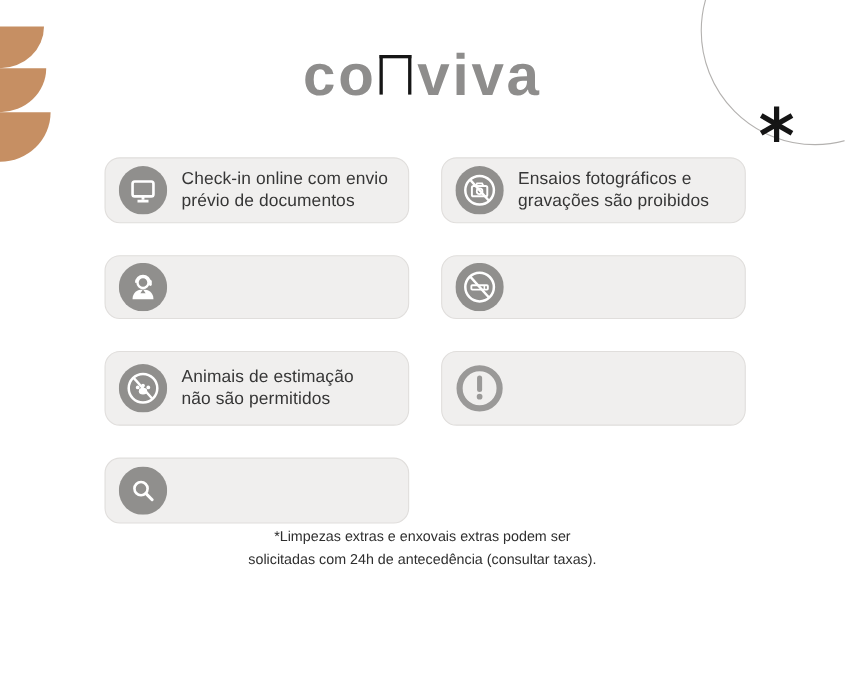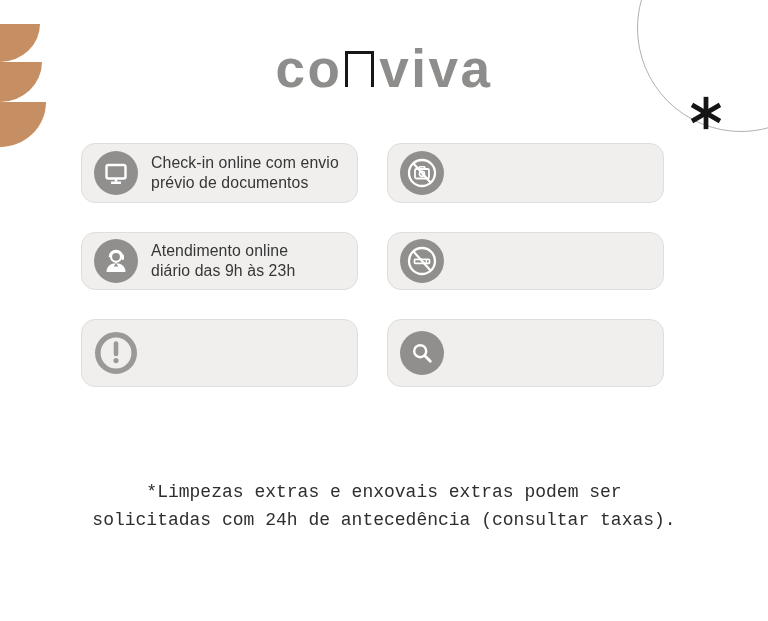--- a/index.html
+++ b/index.html
@@ -29,21 +29,21 @@
     font-size:53px;font-weight:700;color:#8e8d8c;
     letter-spacing:2.5px;line-height:1;
   }
   .logo-n{
     display:inline-block;width:23px;height:33px;
     border:3.4px solid #161616;border-bottom:none;
     margin:0 5px 0 3px;
   }
   
   .rules-grid{
-    position:absolute;left:81px;top:143px;width:578px;
+    position:absolute;left:95px;top:143px;width:578px;
     display:grid;
     grid-template-columns:277px 277px;
     grid-template-rows:60px 58px 68px 60px;
     column-gap:24px;row-gap:19px;gap:29px;
   }
   .card{
     box-sizing:border-box;
     background:#f0efee;
     border:1px solid #e0dedc;
     border-radius:14px;
@@ -58,23 +58,22 @@
     margin:0;
     font-size:15.8px;line-height:1.26;
     color:#363636;
     white-space:pre-line;
     letter-spacing:0.1px;
   }
   
   .footnote{
     position:absolute;left:0;top:478px;width:100%;
     margin:0;text-align:center;
-    font-size:18px;line-height:1.58;color:#2e2e2e;
+    font-size:13px;line-height:1.58;color:#2e2e2e;
     white-space:pre-line;
-    font-family:Liberation Mono, monospace;
   }
 </style>
 </head>
 <body>
 
 <div class="page">
 
   <div class="leaf-stack">
     <div class="leaf l1"></div>
     <div class="leaf l2"></div>
@@ -113,45 +112,60 @@
         <span class="icon">
           <svg viewBox="0 0 44 44" width="44" height="44">
             <circle cx="22" cy="22" r="22" fill="#908f8d"></circle>
             <circle cx="22" cy="22" r="13" fill="none" stroke="#ffffff" stroke-width="2.3"></circle>
             <rect x="15" y="18" width="14" height="9.5" rx="1.5" fill="none" stroke="#fff" stroke-width="1.8"></rect>
             <path d="M18.5 18l1.2-2.2h4.6l1.2 2.2" fill="none" stroke="#fff" stroke-width="1.6"></path>
             <circle cx="22" cy="22.8" r="2.6" fill="none" stroke="#fff" stroke-width="1.6"></circle>
             <path d="M13.5 12.5 L30.5 31.5" stroke="#ffffff" stroke-width="2.2" fill="none"></path>
           </svg>
         </span>
+        <p class="card-text">Ensaios fotográficos e
+gravações são proibidos</p>
       </div>
       <div class="card">
         <span class="icon">
           <svg viewBox="0 0 44 44" width="44" height="44">
             <circle cx="22" cy="22" r="22" fill="#908f8d"></circle>
             <circle cx="22" cy="17.8" r="5" fill="none" stroke="#fff" stroke-width="2.2"></circle>
             <path d="M15.6 18a6.4 6.4 0 0 1 12.8 0" fill="none" stroke="#fff" stroke-width="1.8"></path>
             <rect x="27.4" y="15.6" width="2.6" height="5.4" rx="1.3" fill="#fff"></rect>
             <path d="M12.5 33c0-6 4.3-8.8 9.5-8.8s9.5 2.8 9.5 8.8z" fill="#fff"></path>
             <path d="M22 24.2l-2.4 3.4h4.8z" fill="#908f8d"></path>
           </svg>
         </span>
-        <p class="card-text">Atendimento online
-diário das 9h às 23h</p>
       </div>
       <div class="card">
         <span class="icon">
           <svg viewBox="0 0 44 44" width="44" height="44">
             <circle cx="22" cy="22" r="22" fill="#908f8d"></circle>
             <circle cx="22" cy="22" r="13" fill="none" stroke="#ffffff" stroke-width="2.3"></circle>
             <rect x="14.5" y="20.3" width="15" height="4" rx="0.8" fill="none" stroke="#fff" stroke-width="1.7"></rect>
             <path d="M26.3 20.3v4" stroke="#fff" stroke-width="1.4" fill="none"></path>
             <path d="M13.5 12.5 L30.5 31.5" stroke="#ffffff" stroke-width="2.2" fill="none"></path>
           </svg>
         </span>
+      </div>
+      <div class="card">
+        <span class="icon">
+          <svg viewBox="0 0 44 44" width="44" height="44">
+            <circle cx="22" cy="22" r="22" fill="#908f8d"></circle>
+            <circle cx="22" cy="22" r="13" fill="none" stroke="#ffffff" stroke-width="2.3"></circle>
+            <ellipse cx="22" cy="24.6" rx="3.8" ry="3" fill="#fff"></ellipse>
+            <circle cx="17.2" cy="21.2" r="1.7" fill="#fff"></circle>
+            <circle cx="22" cy="19.5" r="1.7" fill="#fff"></circle>
+            <circle cx="26.8" cy="21.2" r="1.7" fill="#fff"></circle>
+            <path d="M13.5 12.5 L30.5 31.5" stroke="#ffffff" stroke-width="2.2" fill="none"></path>
+          </svg>
+        </span>
+        <p class="card-text">Animais de estimação
+não são permitidos</p>
       </div>
       <div class="card">
         <span class="icon">
           <svg viewBox="0 0 44 44" width="44" height="44">
             <circle cx="22" cy="22" r="18.2" fill="none" stroke="#9a9998" stroke-width="5.6"></circle>
             <path d="M22 12.6v10.4" stroke="#9a9998" stroke-width="4.6" stroke-linecap="round" fill="none"></path>
             <circle cx="22" cy="29.6" r="2.6" fill="#9a9998"></circle>
           </svg>
         </span>
       </div>

